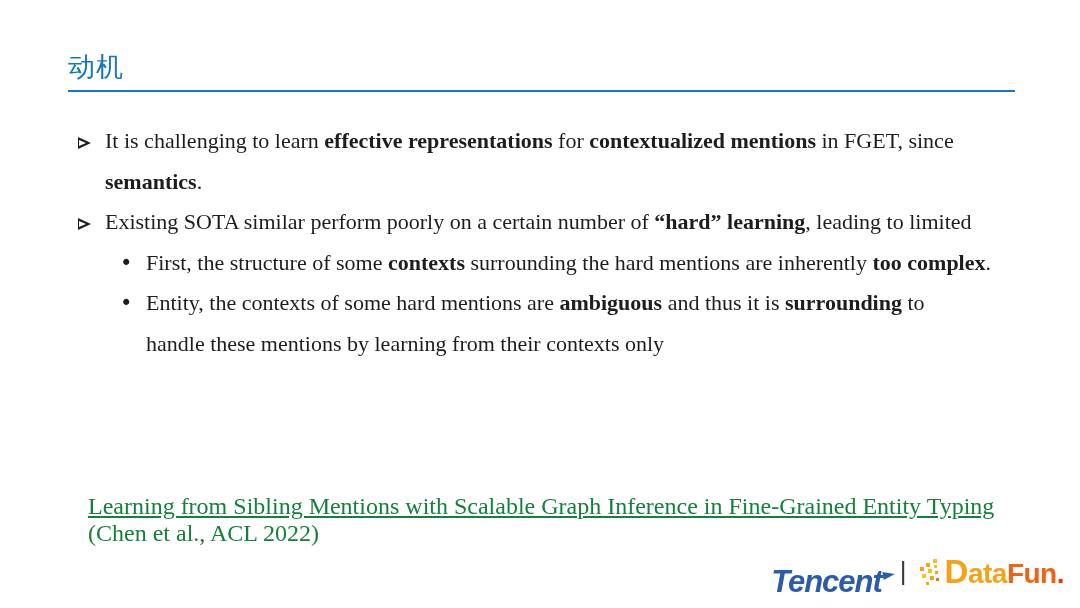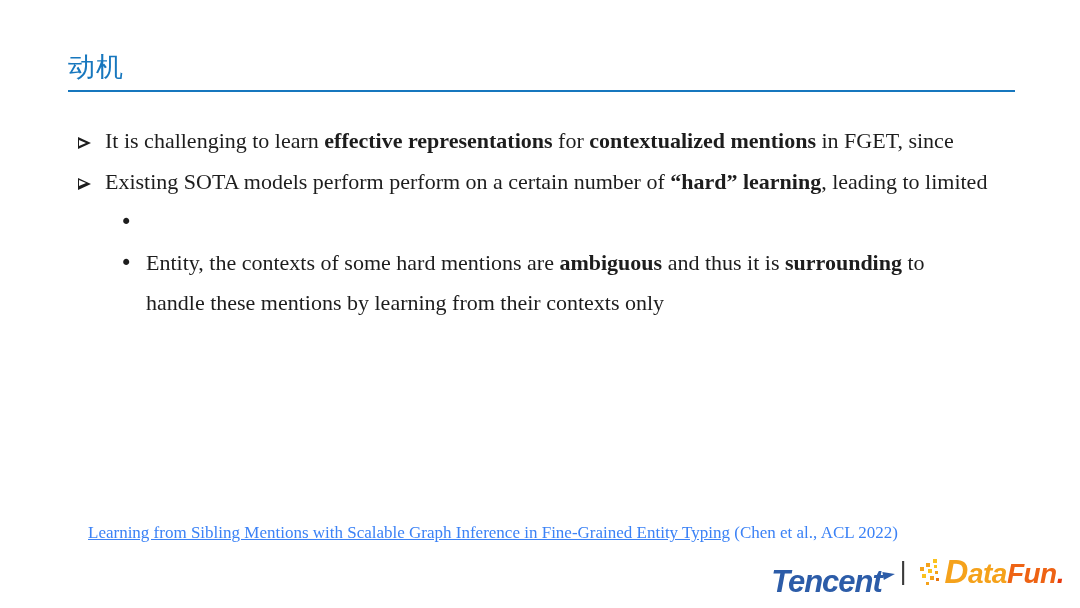--- a/index.html
+++ b/index.html
@@ -72,25 +72,25 @@
     width: 0; height: 0;
     border-left: 7px solid #ffffff;
     border-top: 3.5px solid transparent;
     border-bottom: 3.5px solid transparent;
   }
 
   
   .citation {
     position: absolute;
     left: 88px;
-    top: 519px;
+    top: 493px;
     width: 935px;
-    font-size: 17px;
+    font-size: 24px;
     line-height: 27px;
-    color: #3b82f6;
+    color: #15803d;
   }
   .cite-link { text-decoration: underline; }
 
   
   .footer {
     position: absolute;
     right: 16px;
     bottom: 8px;
     display: flex;
     align-items: center;
@@ -122,48 +122,49 @@
     font-size: 26px;
     font-weight: 300;
     color: #3a3a3a;
     padding-bottom: 2px;
   }
   .datafun { display: flex; align-items: center; }
   .datafun-dots { margin-right: 2px; }
   .datafun-text {
     font-family: "Liberation Sans", "DejaVu Sans", sans-serif;
     font-weight: bold;
-    font-style: italic;
     font-size: 28px;
     letter-spacing: -0.5px;
   }
   .datafun-text .big { font-size: 33px; }
 </style>
 </head>
 <body>
 
 <div class="slide">
 
   <div class="slide-title">动机</div>
   <div class="title-rule"></div>
 
   <div class="content">
       <div class="line main">
         <span class="marker"><span class="arrow-outer"><span class="arrow-inner"></span></span></span>
         <span class="text"><span>It is challenging to learn </span><b>effective representations</b><span> for </span><b>contextualized mentions</b><span> in FGET, since</span></span>
       </div>
       <div class="line main">
         <span class="marker"></span>
+        <span class="text"><b>semantics</b><span>.</span></span>
       </div>
       <div class="line main">
         <span class="marker"><span class="arrow-outer"><span class="arrow-inner"></span></span></span>
-        <span class="text"><span>Existing SOTA models perform perform on a certain number of </span><b>“hard” learning</b><span>, leading to limited</span></span>
+        <span class="text"><span>Existing SOTA similar perform poorly on a certain number of </span><b>“hard” learning</b><span>, leading to limited</span></span>
       </div>
       <div class="line sub">
         <span class="marker">•</span>
+        <span class="text"><span>First, the structure of some </span><b>contexts</b><span> surrounding the hard mentions are inherently </span><b>too complex</b><span>.</span></span>
       </div>
       <div class="line sub">
         <span class="marker">•</span>
         <span class="text"><span>Entity, the contexts of some hard mentions are </span><b>ambiguous</b><span> and thus it is </span><b>surrounding</b><span> to</span></span>
       </div>
       <div class="line sub">
         <span class="marker"></span>
         <span class="text"><span>handle these mentions by learning from their contexts only</span></span>
       </div>
     </div>

